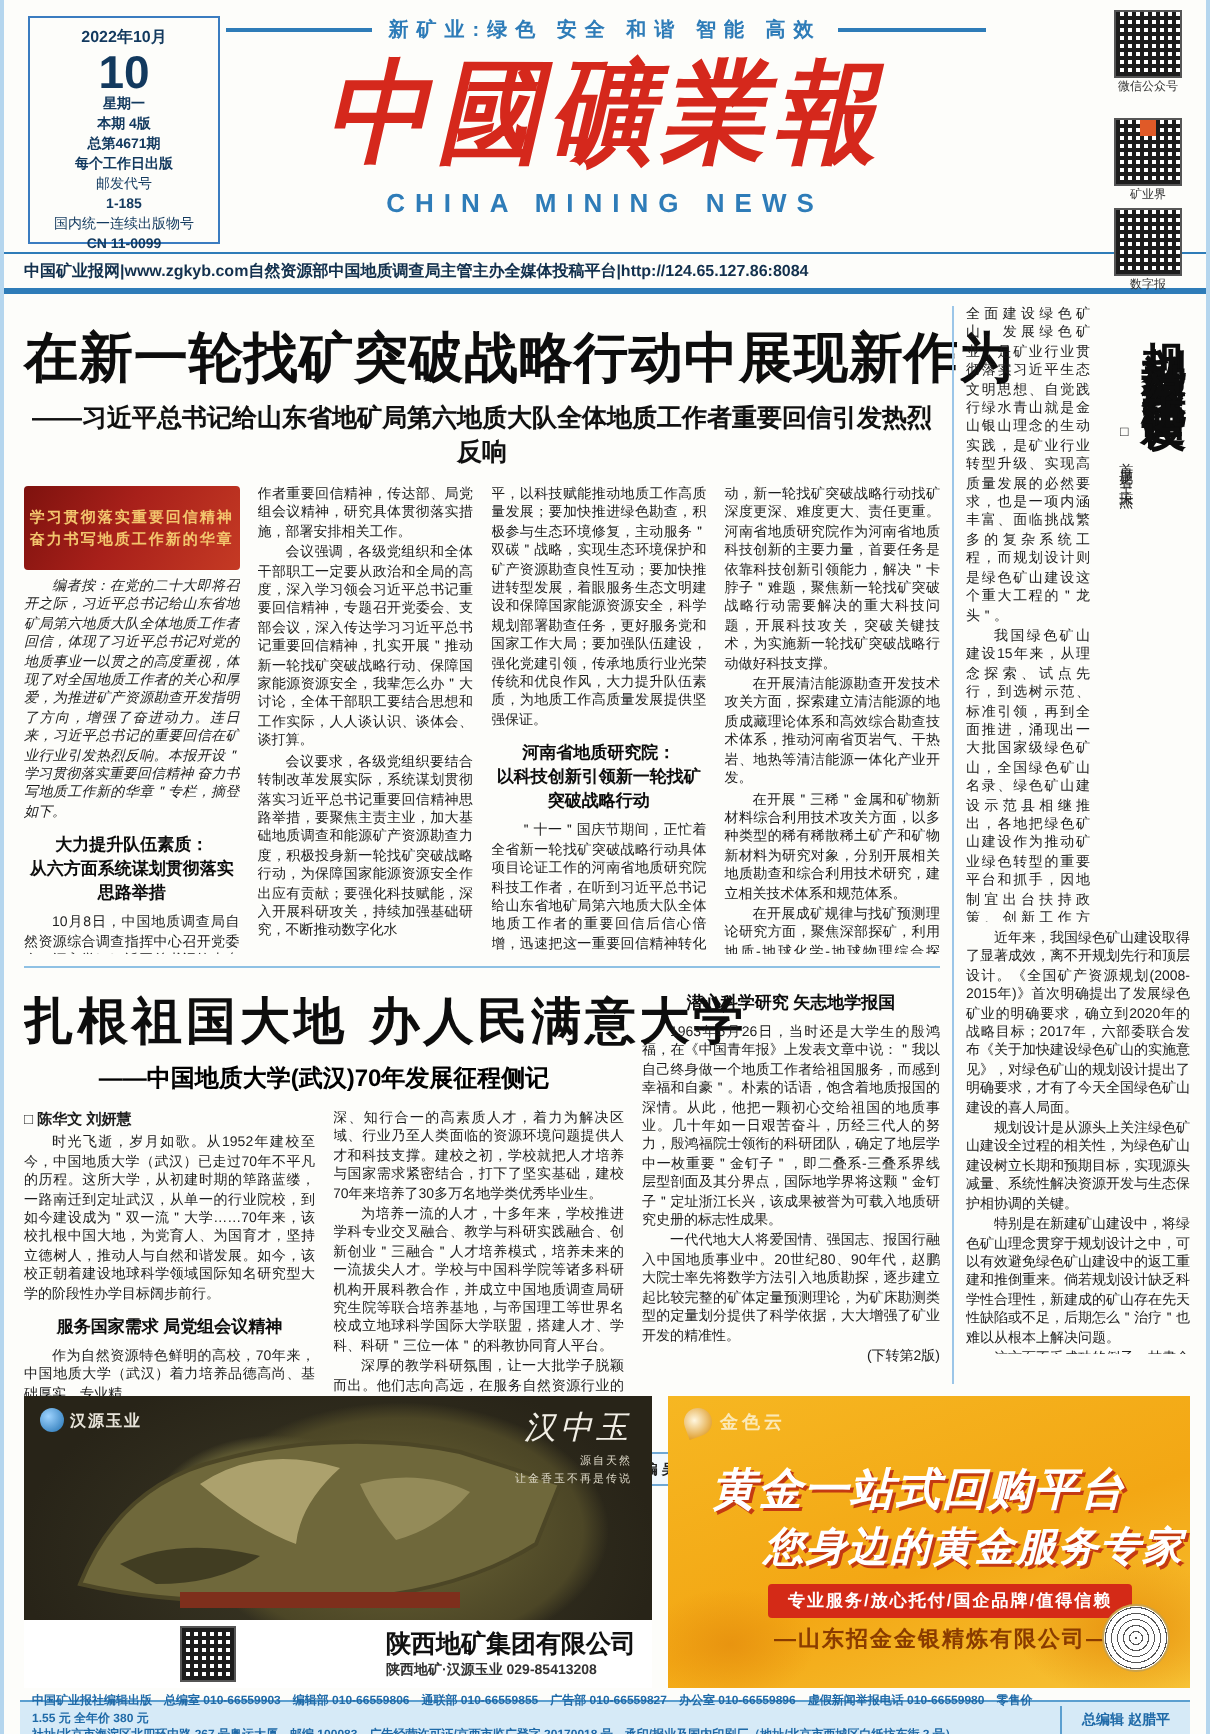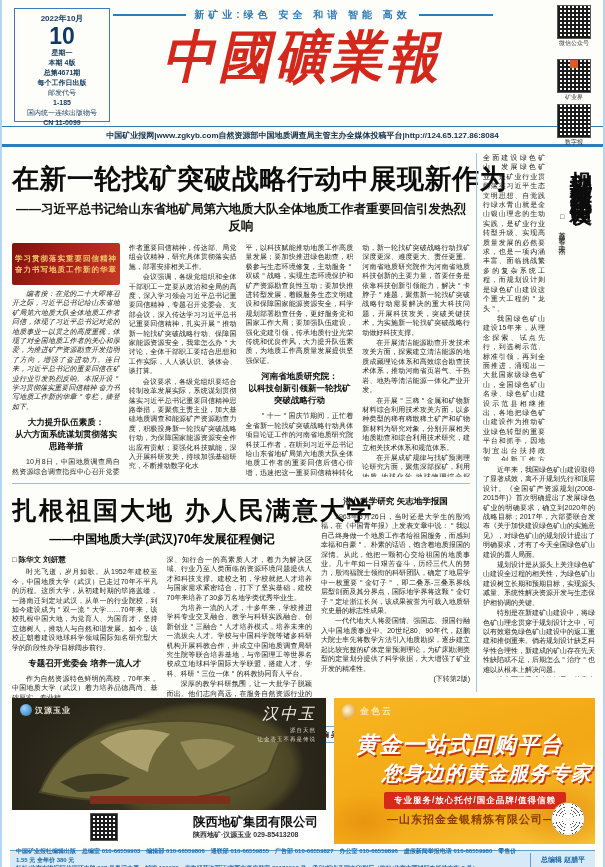--- a/index.html
+++ b/index.html
@@ -28,21 +28,21 @@
 
   .qrcol { position:absolute; right:8px; top:6px; width:42px; text-align:center; }
   .qr { width:32px; height:32px; margin:0 auto;
         background: repeating-linear-gradient(90deg,#1c1c1c 0 2px,transparent 2px 4px),
                     repeating-linear-gradient(0deg,#1c1c1c 0 2px,#fff 2px 4px);
         outline:1px solid #555; }
   .qr.red::after { content:""; display:block; width:8px; height:8px; margin:12px auto; background:#e05a28; }
   .qr-label { font-size:6px; color:#333; margin:1px 0 3px 0; }
 
   
-  .infobar { display:flex; justify-content:center; align-items:center;
+  .infobar { display:flex; justify-content:flex-start; align-items:center;
              border-top:1px solid #2e7cb8; border-bottom:3px solid #2e7cb8;
              padding:3px 10px; font-size:8px; font-weight:bold; color:#12304d; }
 
   
   .main { display:flex; padding:6px 8px 0 10px; height:545px; }
   .left-zone { width:458px; }
   .right-zone { flex:1; margin-left:6px; padding-left:6px; border-left:1px solid #9cc6e8; overflow:hidden; }
 
   .a1-headline { font-size:27px; font-weight:900; color:#0d0d0d; letter-spacing:0.5px;
                  white-space:nowrap; margin:8px 0 4px 0; }
@@ -161,20 +161,21 @@
       <div class="small b">CN 11-0099</div>
     </div>
 
     <div class="head-center">
       <div class="slogan-row">
         <div class="rule"></div>
         <div class="slogan">新矿业:绿色 安全 和谐 智能 高效</div>
         <div class="rule"></div>
       </div>
       <div class="masthead">中國礦業報</div>
+      <div class="masthead-en">CHINA MINING NEWS</div>
     </div>
 
     <div class="qrcol">
       <div class="qr"></div>
       <div class="qr-label">微信公众号</div>
       <div class="qr red"></div>
       <div class="qr-label">矿业界</div>
       <div class="qr"></div>
       <div class="qr-label">数字报</div>
     </div>
@@ -233,21 +234,21 @@
       <hr class="art-divider">
 
       <div class="a2">
         <div class="a2-left">
           <div class="a2-headline">扎根祖国大地  办人民满意大学</div>
           <div class="a2-subtitle">——中国地质大学(武汉)70年发展征程侧记</div>
           <div class="a2-cols">
             <div class="col bodytext">
               <div class="byline">□ 陈华文  刘妍慧</div>
               <p>时光飞逝，岁月如歌。从1952年建校至今，中国地质大学（武汉）已走过70年不平凡的历程。这所大学，从初建时期的筚路蓝缕，一路南迁到定址武汉，从单一的行业院校，到如今建设成为＂双一流＂大学……70年来，该校扎根中国大地，为党育人、为国育才，坚持立德树人，推动人与自然和谐发展。如今，该校正朝着建设地球科学领域国际知名研究型大学的阶段性办学目标阔步前行。</p>
-              <div class="colsub">专题召开党委会  培养一流人才</div>
+              <div class="colsub">服务国家需求  局党组会议精神</div>
               <p>作为自然资源特色鲜明的高校，70年来，中国地质大学（武汉）着力培养品德高尚、基础厚实、专业精</p>
             </div>
             <div class="col bodytext">
               <p class="noindent">深、知行合一的高素质人才，着力为解决区域、行业乃至人类面临的资源环境问题提供人才和科技支撑。建校之初，学校就把人才培养与国家需求紧密结合，打下了坚实基础，建校70年来培养了30多万名地学类优秀毕业生。</p>
               <p>为培养一流的人才，十多年来，学校推进学科专业交叉融合、教学与科研实践融合、创新创业＂三融合＂人才培养模式，培养未来的一流拔尖人才。学校与中国科学院等诸多科研机构开展科教合作，并成立中国地质调查局研究生院等联合培养基地，与帝国理工等世界名校成立地球科学国际大学联盟，搭建人才、学科、科研＂三位一体＂的科教协同育人平台。</p>
               <p>深厚的教学科研氛围，让一大批学子脱颖而出。他们志向高远，在服务自然资源行业的广阔舞台上，书写着青春奋斗之歌。＂90后＂博士、＂探月者＂钱煜奇，在两年时间内，以第一作者发表5篇自然指数文章，在嫦娥五号着陆点预选、模拟月壤研制、月壤样品分析等方面取得了多项创新成果。2018年度中国大学生年度人物、＂石头迷＂王奉宇，用两年寻遍六省、探寻30多条地质剖面，发现了早三叠世腕足动物化石新种群，并在国际学术期刊发表，填补了生物大灭绝后腕足动物演化空白，将腕足动物的复苏时间提前了约300万年……</p>
             </div>
           </div>
         </div>
         <div class="a2-col3 bodytext">

